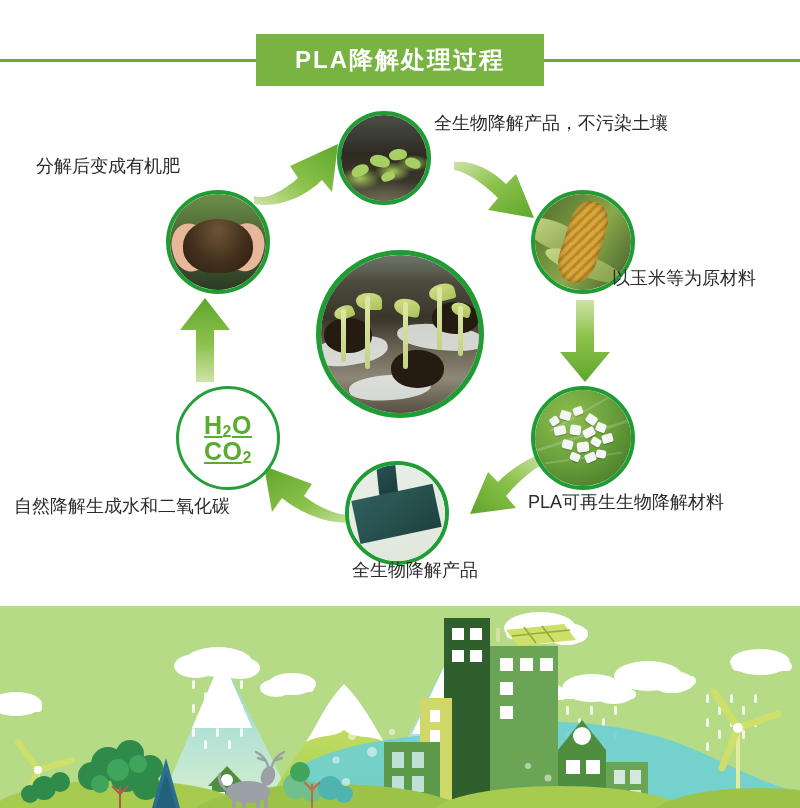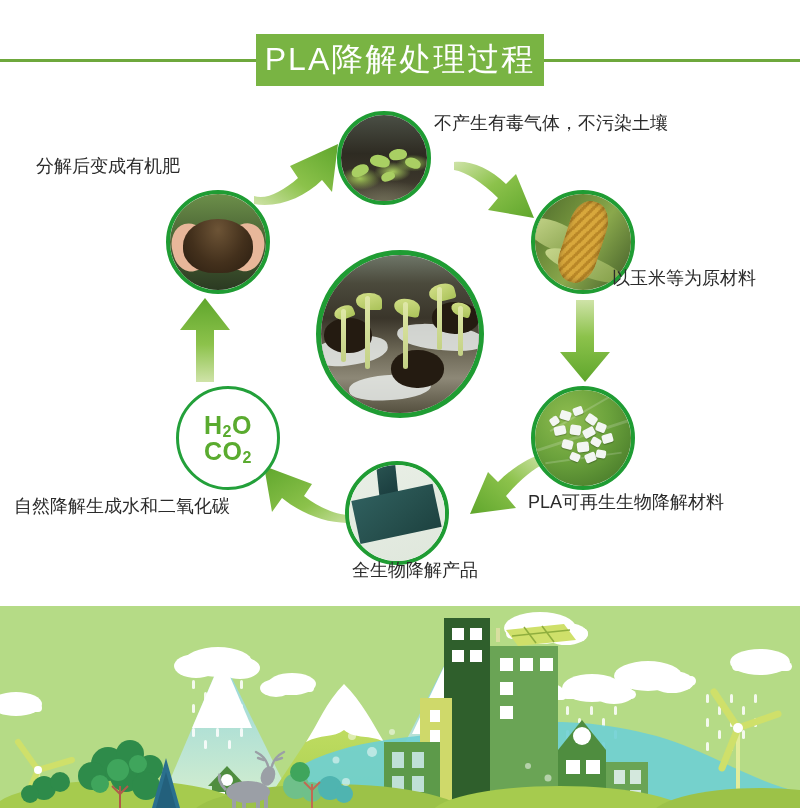--- a/index.html
+++ b/index.html
@@ -15,21 +15,21 @@
   .title-wrap{position:absolute;left:0;top:34px;width:800px;height:52px;}
   .title-rule{position:absolute;top:25px;height:3px;background:#6ea83c;}
   .title-rule.left{left:0;width:258px;}
   .title-rule.right{right:0;width:258px;}
   .title-box{
     position:absolute;left:256px;top:0;width:288px;height:52px;
     background:#79b443;
     display:flex;align-items:center;justify-content:center;
   }
   .title-box .t{
-    color:#ffffff;font-size:32px;letter-spacing:2px;font-weight:400;
+    color:#ffffff;font-size:24px;letter-spacing:2px;font-weight:700;
     white-space:nowrap;
   }
 
   
   .circle{
     position:absolute;border-radius:50%;overflow:hidden;
     box-sizing:border-box;border:4px solid #1f9c33;
   }
   .c-inner{position:absolute;left:0;top:0;right:0;bottom:0;overflow:hidden;}
 
@@ -114,21 +114,21 @@
     background:linear-gradient(160deg,#d4e08a,#a9c258);border-radius:60% 60% 20% 70%;}
 
   
   .cir-chem{
     position:absolute;left:176px;top:386px;width:104px;height:104px;
     border-radius:50%;box-sizing:border-box;border:3px solid #23a03a;
     background:#ffffff;
     display:flex;flex-direction:column;align-items:center;justify-content:center;
   }
   .chem-line{
-    color:#5aab2f;font-weight:700;font-size:25px;line-height:1.05;letter-spacing:.5px;
+    color:#5aab2f;font-weight:700;font-size:25px;line-height:1.05;letter-spacing:.5px;text-decoration:underline;
   }
   .chem-line sub{font-size:16px;vertical-align:baseline;position:relative;top:3px;}
 
   
   .arrow{position:absolute;}
 
   
   .lbl{
     position:absolute;color:#2b2b2b;font-size:18px;white-space:nowrap;
   }
@@ -312,21 +312,21 @@
 
   <div class="cir-chem">
     <div class="chem-line">
       <span>H</span><sub>2</sub><span>O</span>
     </div>
     <div class="chem-line">
       <span>CO</span><sub>2</sub>
     </div>
   </div>
 
-  <div class="lbl lbl-toptext">不产生有毒气体，不污染土壤</div>
+  <div class="lbl lbl-toptext">全生物降解产品，不污染土壤</div>
   <div class="lbl lbl-corn">以玉米等为原材料</div>
   <div class="lbl lbl-lefttop">分解后变成有机肥</div>
   <div class="lbl lbl-bag">全生物降解产品</div>
   <div class="lbl lbl-pellet">PLA可再生生物降解材料</div>
   <div class="lbl lbl-water">自然降解生成水和二氧化碳</div>
 
   <div class="eco">
     <svg width="800" height="202" viewBox="0 0 800 202">
       <defs>
         <linearGradient id="mtn1" x1="0" y1="0" x2="0" y2="1">

